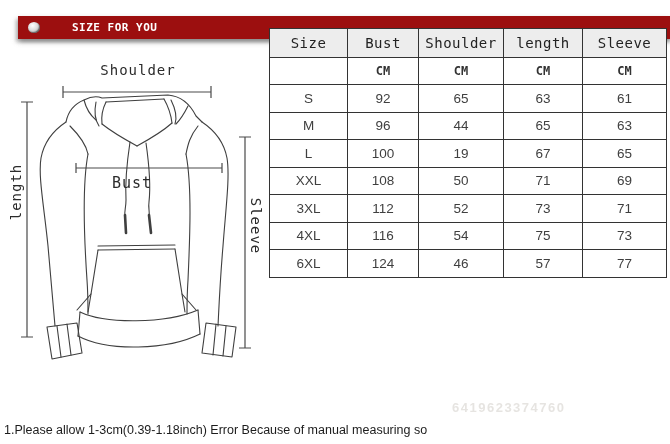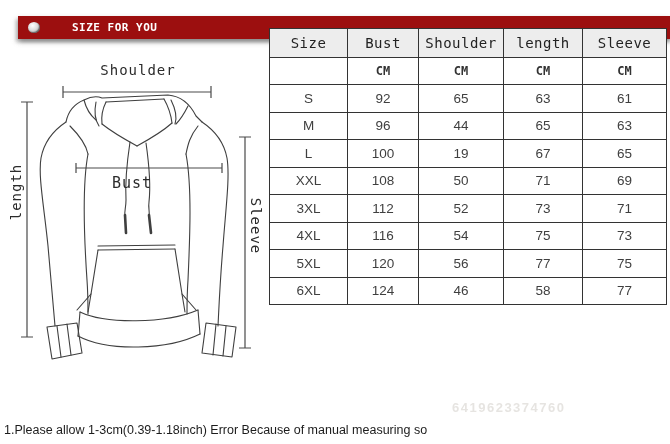--- a/index.html
+++ b/index.html
@@ -194,31 +194,24 @@
     <td>71</td>
   </tr>
   <tr class="data-row">
     <td>4XL</td>
     <td>116</td>
     <td>54</td>
     <td>75</td>
     <td>73</td>
   </tr>
   <tr class="data-row">
-    <td>5XL</td>
-    <td>120</td>
-    <td>56</td>
-    <td>77</td>
-    <td>75</td>
-  </tr>
-  <tr class="data-row">
     <td>6XL</td>
     <td>124</td>
     <td>46</td>
-    <td>58</td>
+    <td>57</td>
     <td>77</td>
   </tr>
 </tbody>
   </table>
 
 <div class="watermark">6419623374760</div>
 
 <div class="notes">
   <div>1.Please allow 1-3cm(0.39-1.18inch) Error Because of manual measuring so</div>
   

